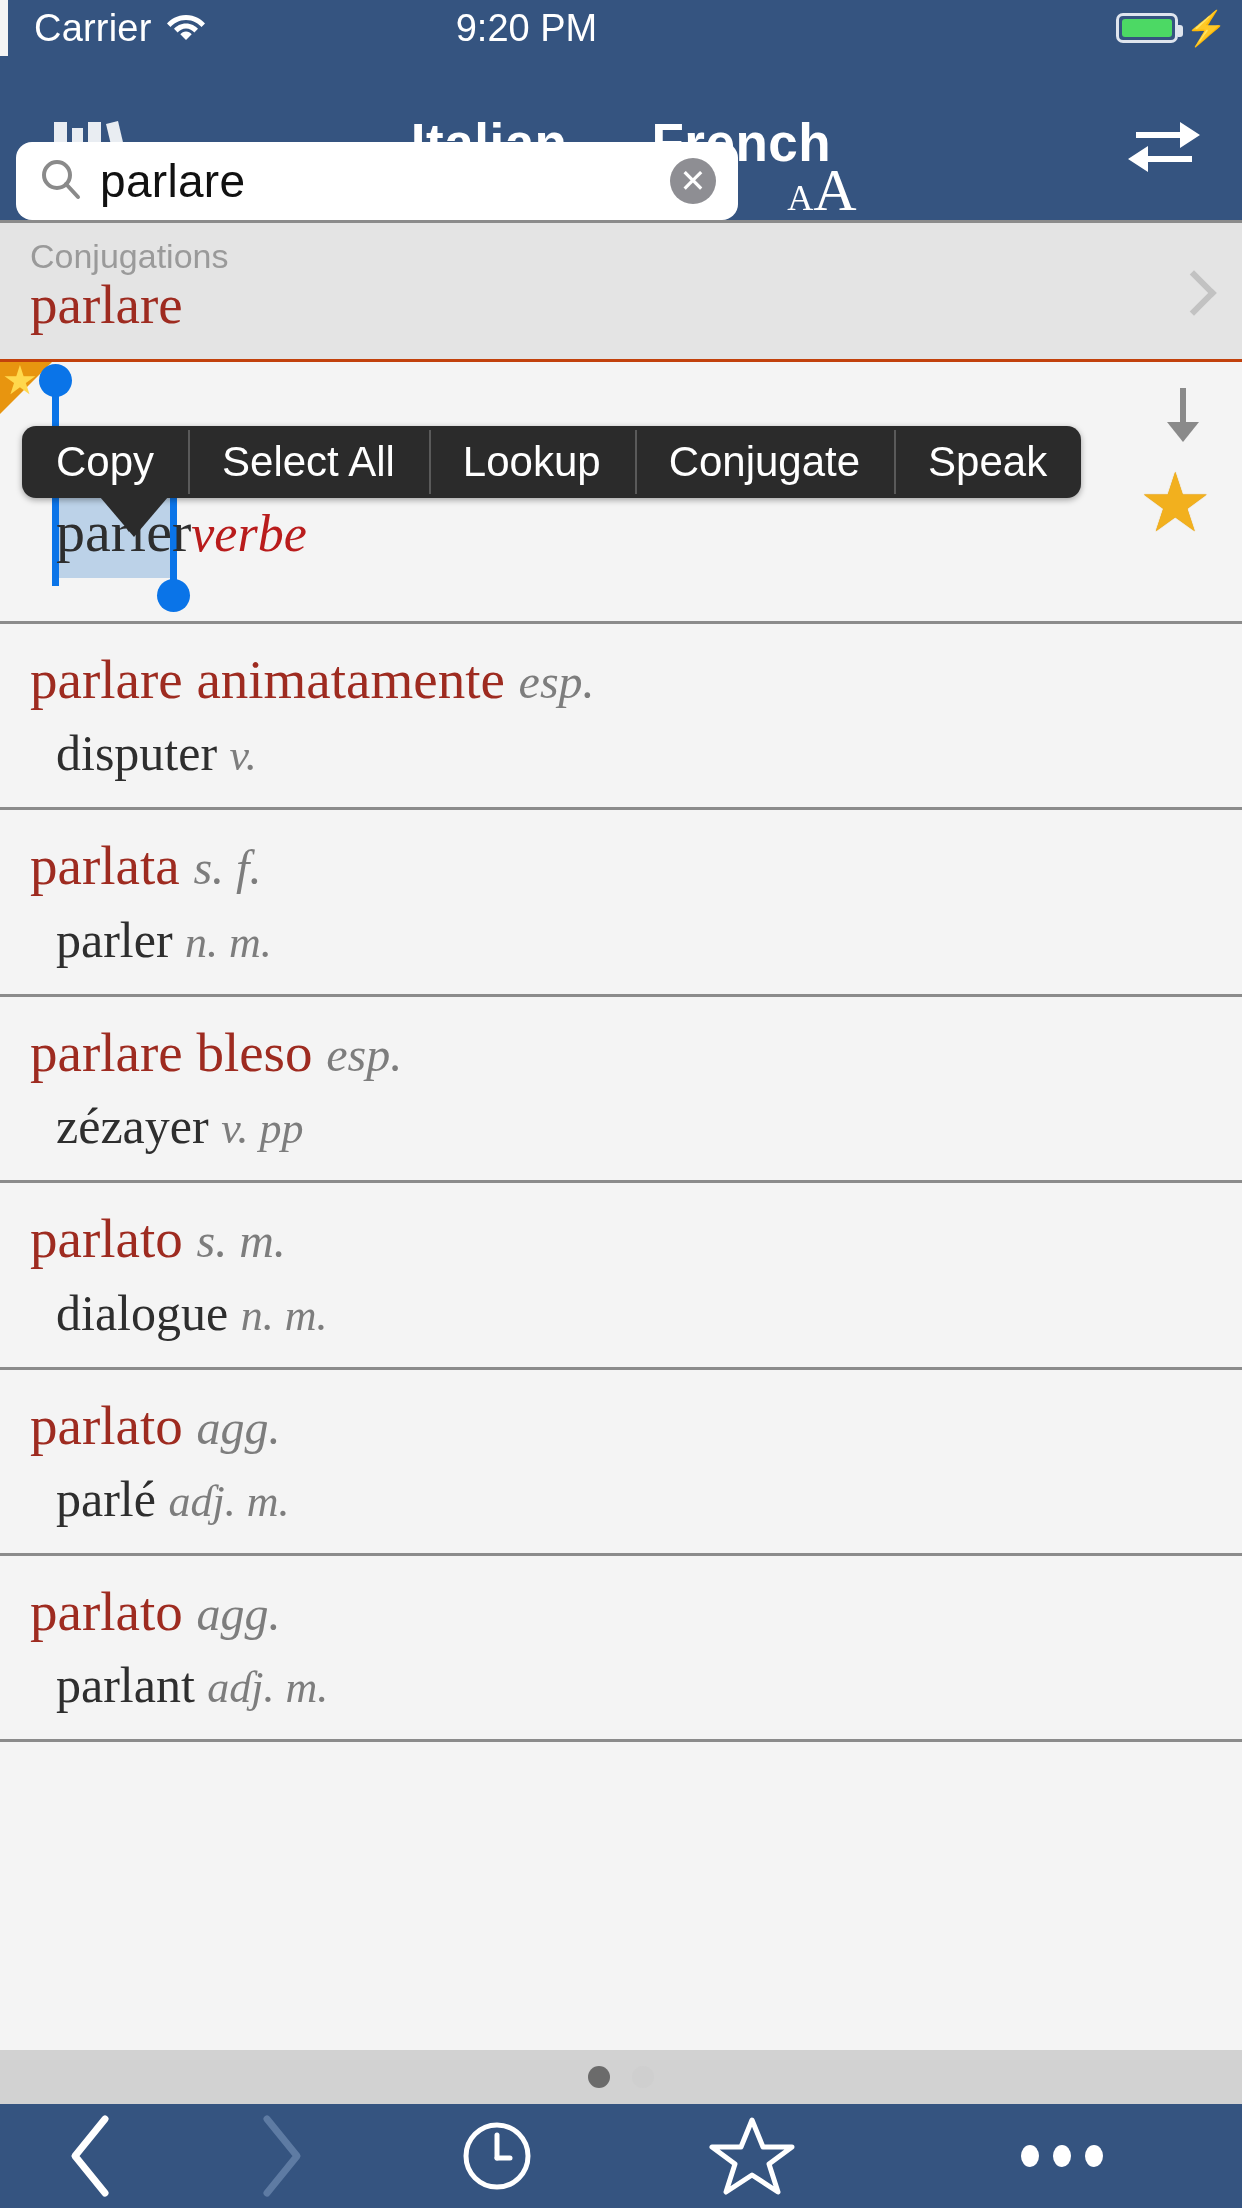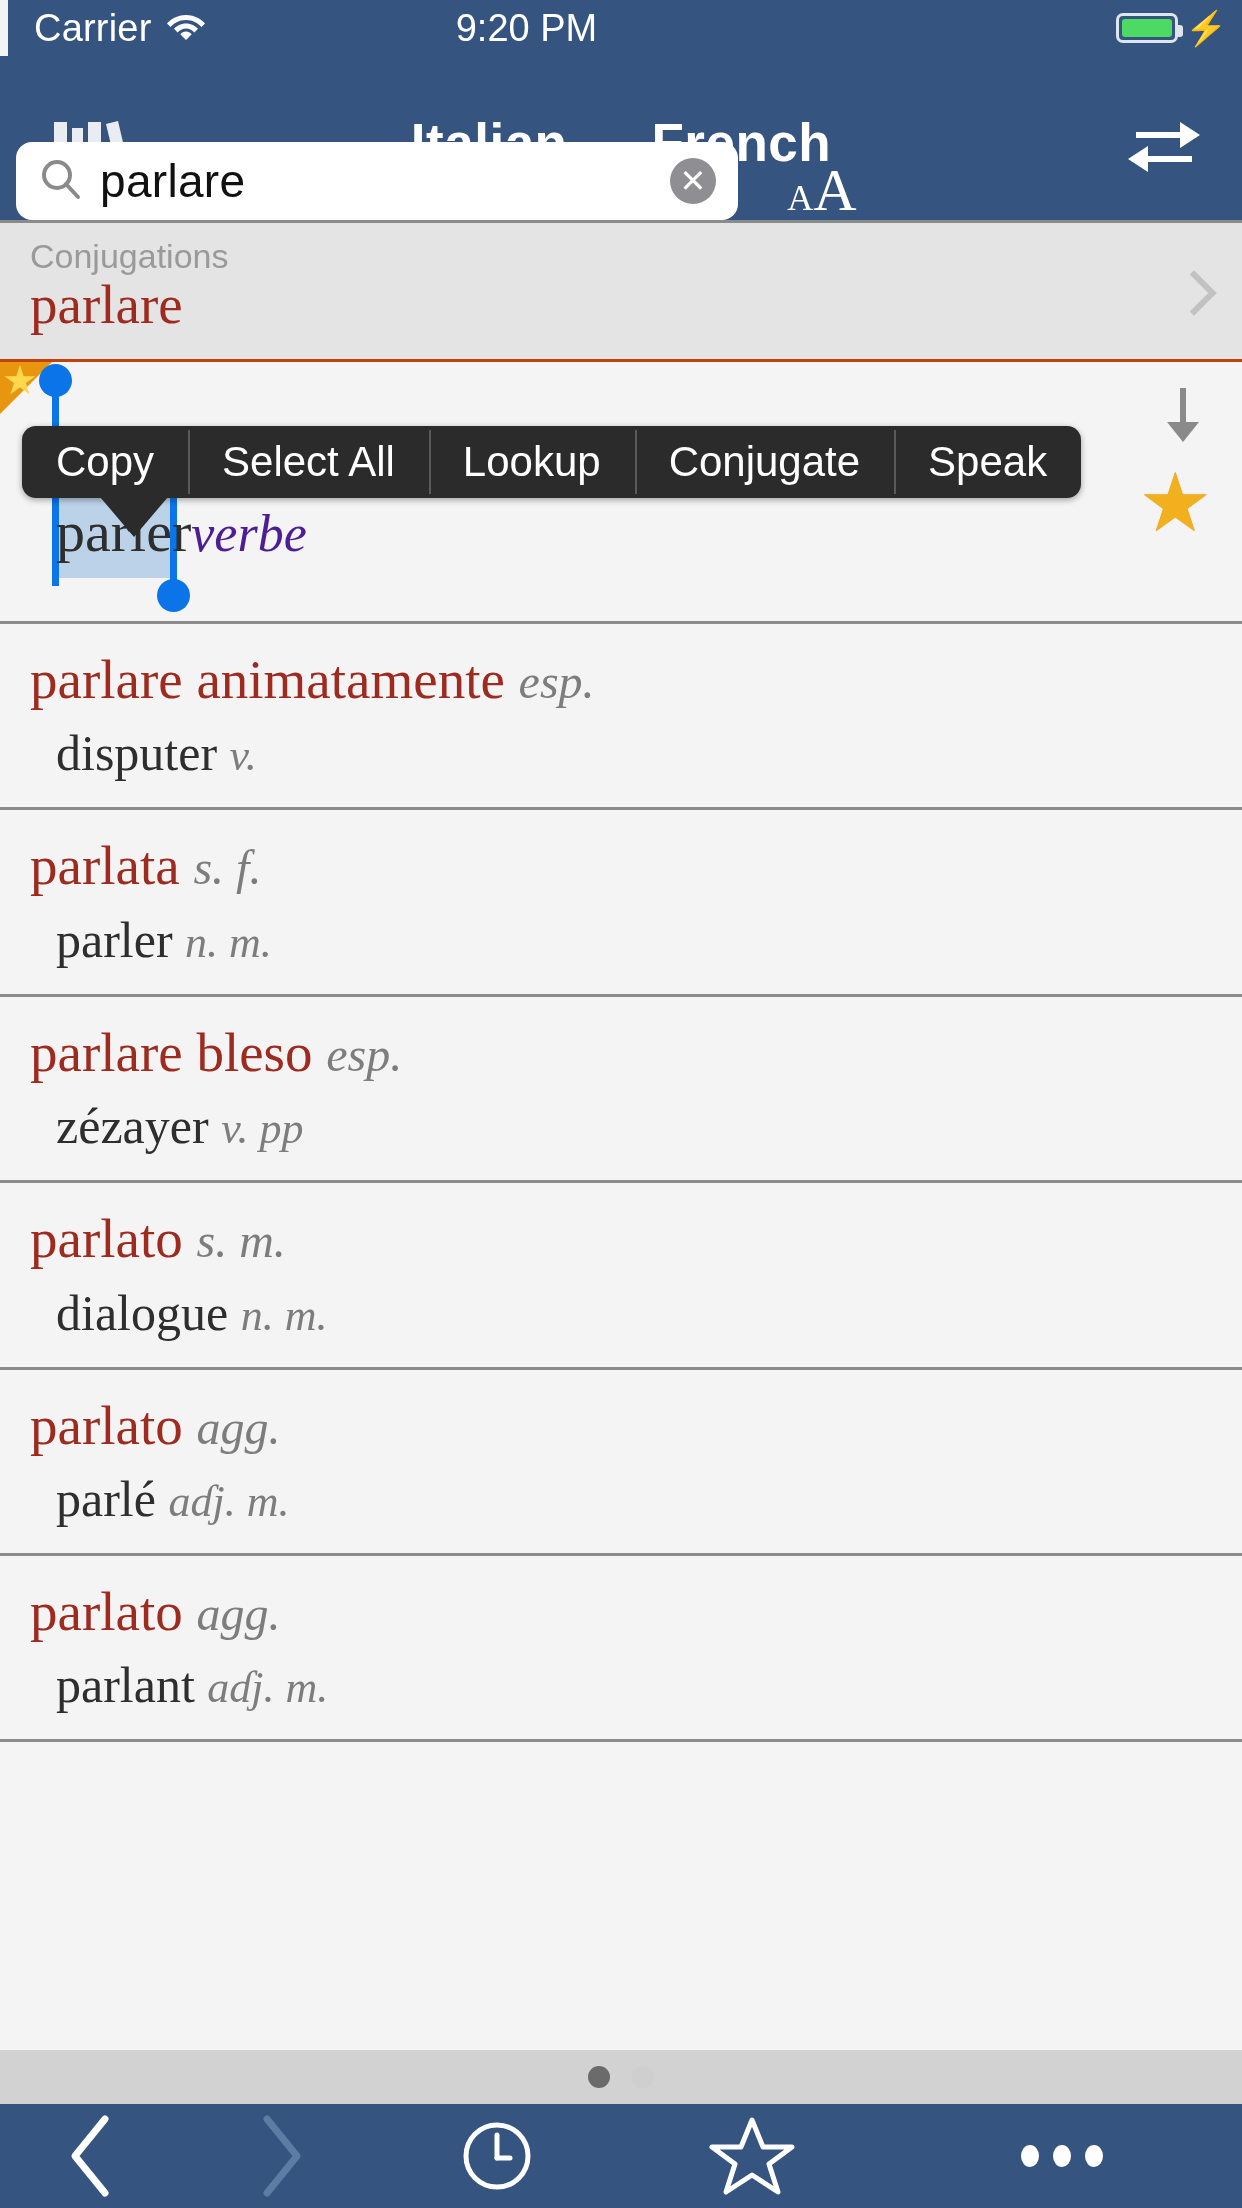--- a/index.html
+++ b/index.html
@@ -138,21 +138,21 @@
   
   .selwrap{ position:absolute; left:56px; top:136px; }
   .selhl{
     position:absolute; left:0; top:-20px; width:118px; height:100px;
     background:#bcd2e8;
   }
   .seltext{
     position:relative; font-family:"Liberation Serif", serif;
     font-size:58px; color:#2e2e2e; white-space:nowrap;
   }
-  .seltext .pos{ font-style:italic; color:#4c1d95; font-size:52px; }
+  .seltext .pos{ font-style:italic; color:#b91c1c; font-size:52px; }
   .handle-l, .handle-r{ position:absolute; width:7px; background:#0a74e8; }
   .handle-l{ left:-4px; top:-108px; height:196px; }
   .handle-r{ left:114px; top:-58px; height:146px; }
   .handle-l::before{
     content:""; position:absolute; left:-13px; top:-26px; width:33px; height:33px;
     border-radius:50%; background:#0a74e8;
   }
   .handle-r::after{
     content:""; position:absolute; left:-13px; bottom:-26px; width:33px; height:33px;
     border-radius:50%; background:#0a74e8;

